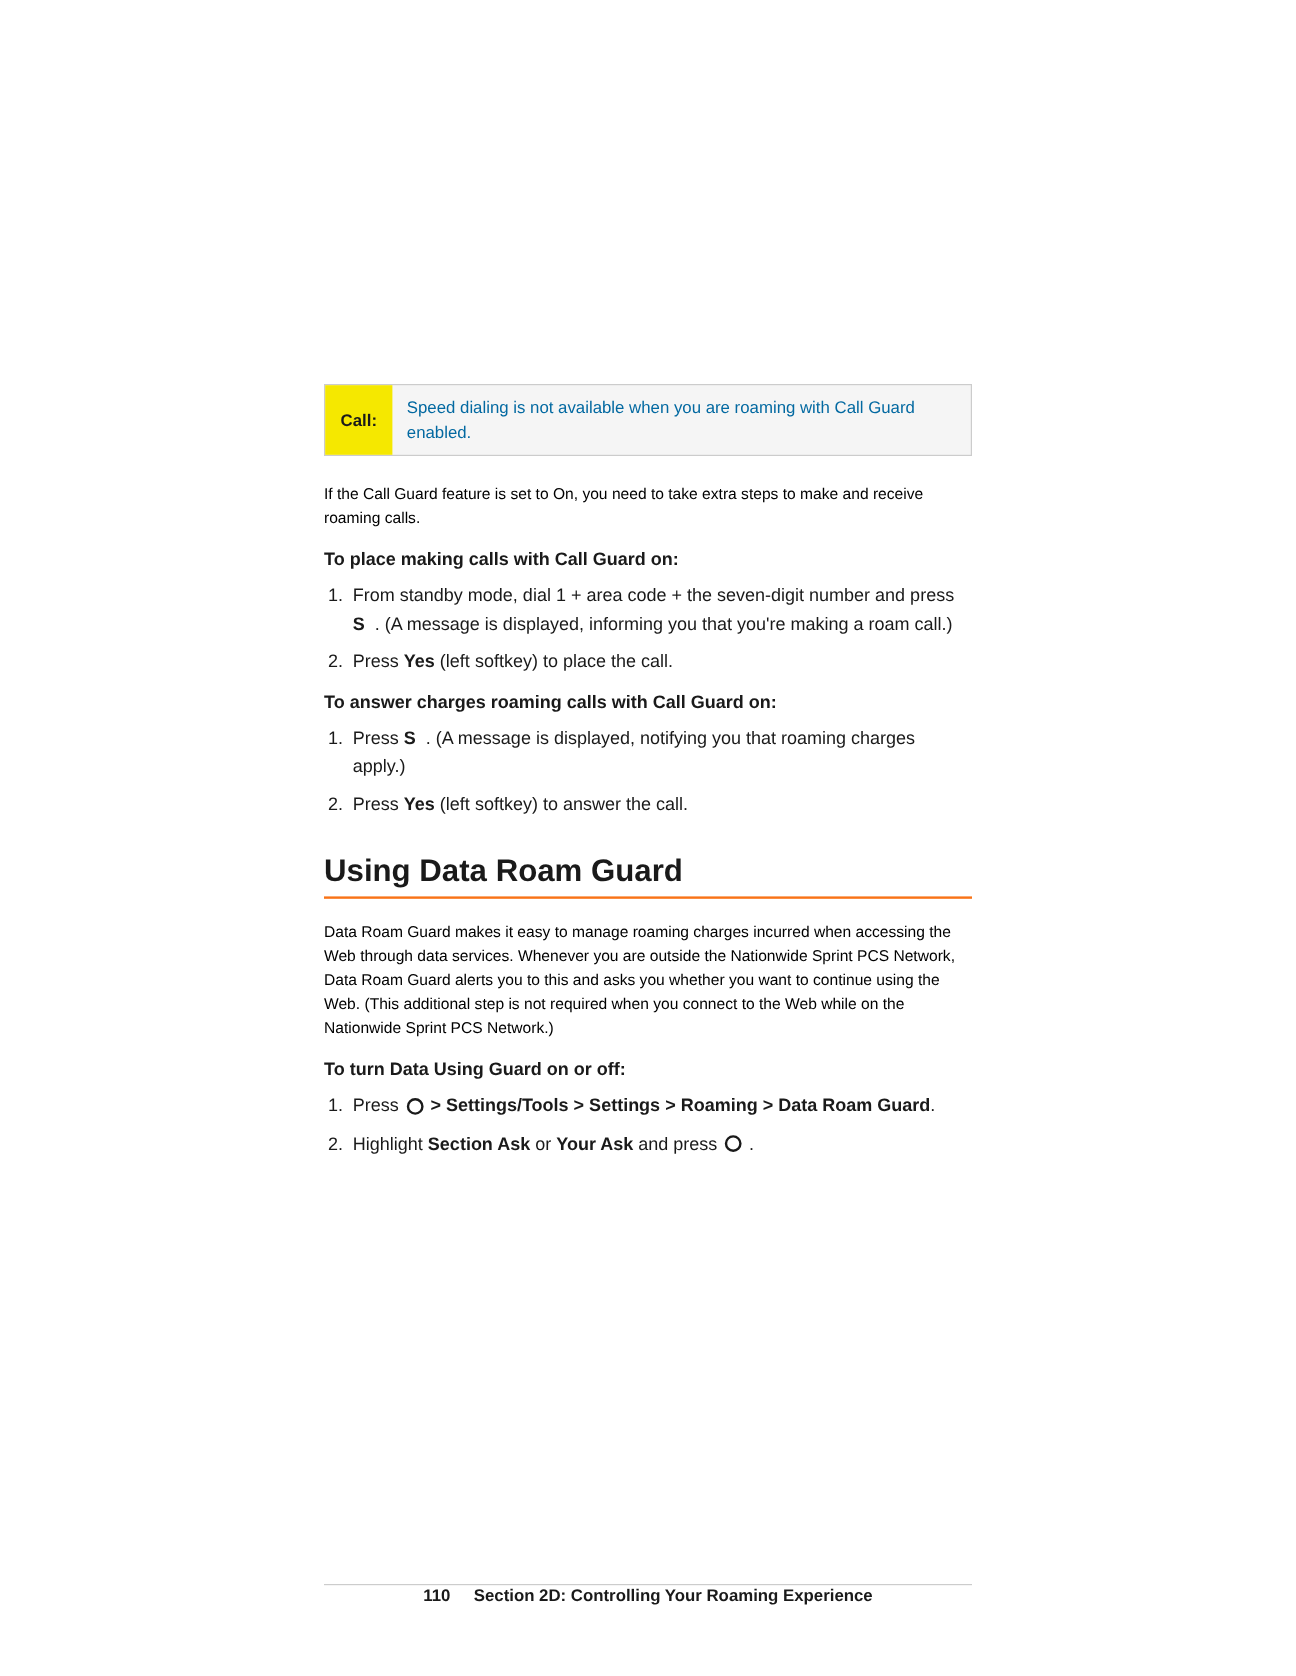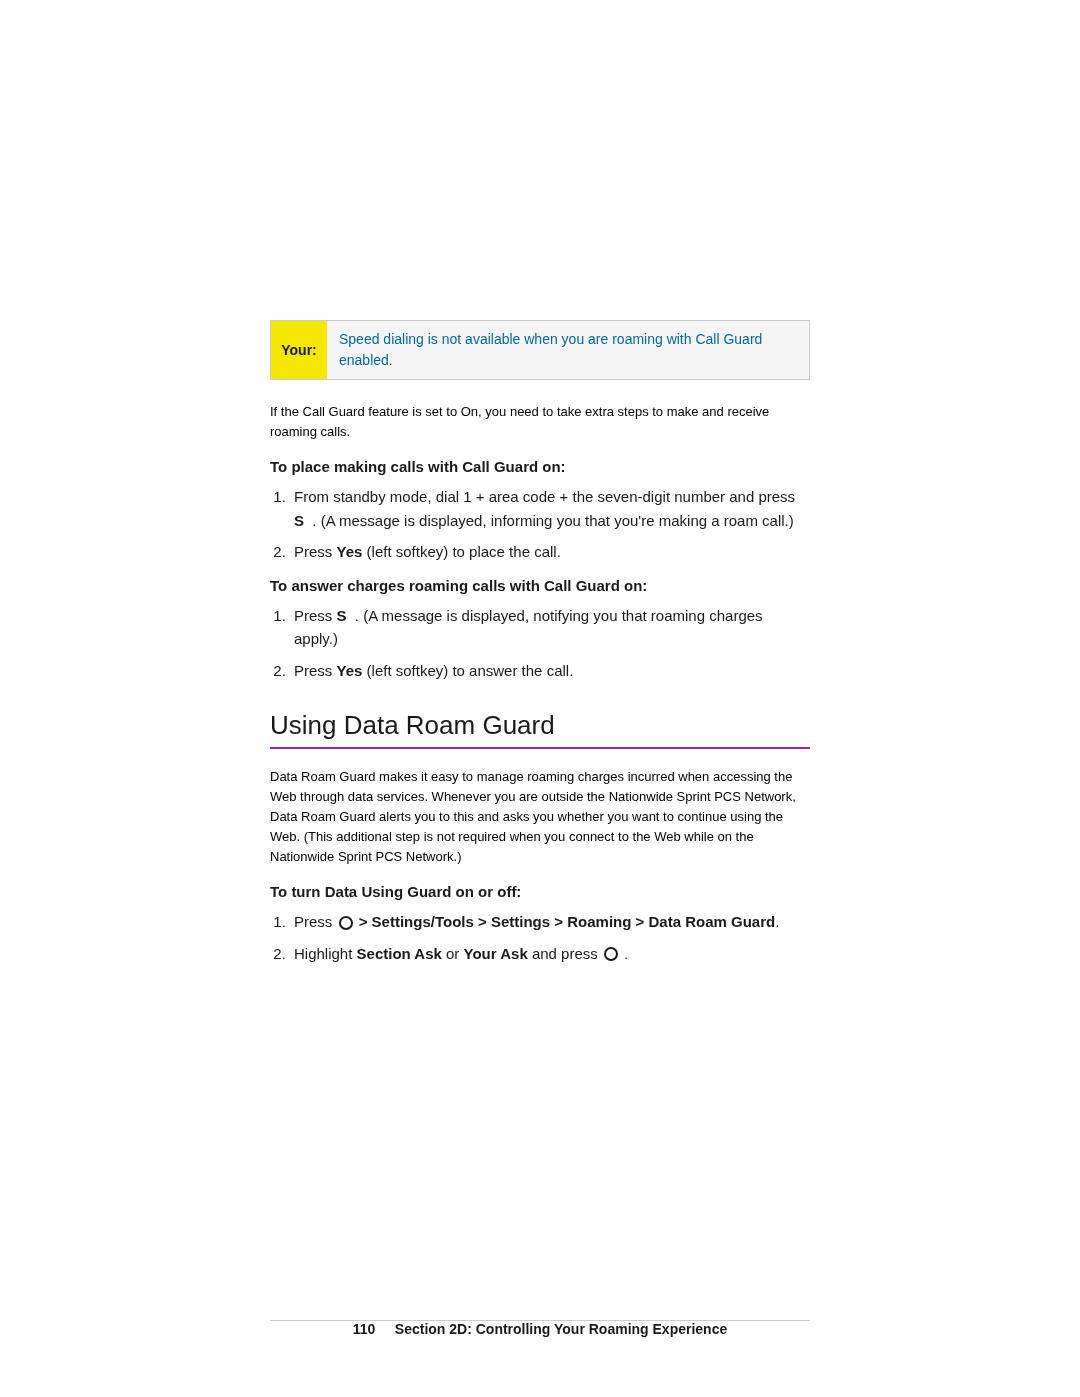--- a/index.html
+++ b/index.html
@@ -87,23 +87,23 @@
     ol li {
       font-size: 15px;
       line-height: 1.55;
       margin-bottom: 8px;
       padding-left: 4px;
     }
 
     
     .section-heading {
       font-size: 26px;
-      font-weight: normal;
+      font-weight: bold;
       color: #1a1a1a;
-      border-bottom: 2px solid #a21caf;
+      border-bottom: 2px solid #f97316;
       padding-bottom: 6px;
       margin-bottom: 18px;
       margin-top: 28px;
       font-family: Arial, Helvetica, sans-serif;
     }
 
     
     .circle-icon {
       display: inline-block;
       width: 14px;
@@ -135,21 +135,21 @@
       font-weight: bold;
     }
   </style>
 </head>
 <body>
 
 <div class="page-container">
   <div class="content-area">
 
     <div class="note-box">
-      <div class="note-label">Your:</div>
+      <div class="note-label">Call:</div>
       <div class="note-text">Speed dialing is not available when you are roaming with Call Guard enabled.</div>
     </div>
 
     <p class="body-text">If the Call Guard feature is set to On, you need to take extra steps to make and receive roaming calls.</p>
 
     <p class="section-label">To place making calls with Call Guard on:</p>
     <ol>
       <li>
         <span>From standby mode, dial 1 + area code + the seven-digit number and press <b>S</b>&nbsp;&nbsp;. (A message is displayed, informing you that you're making a roam call.)</span>
       </li>

